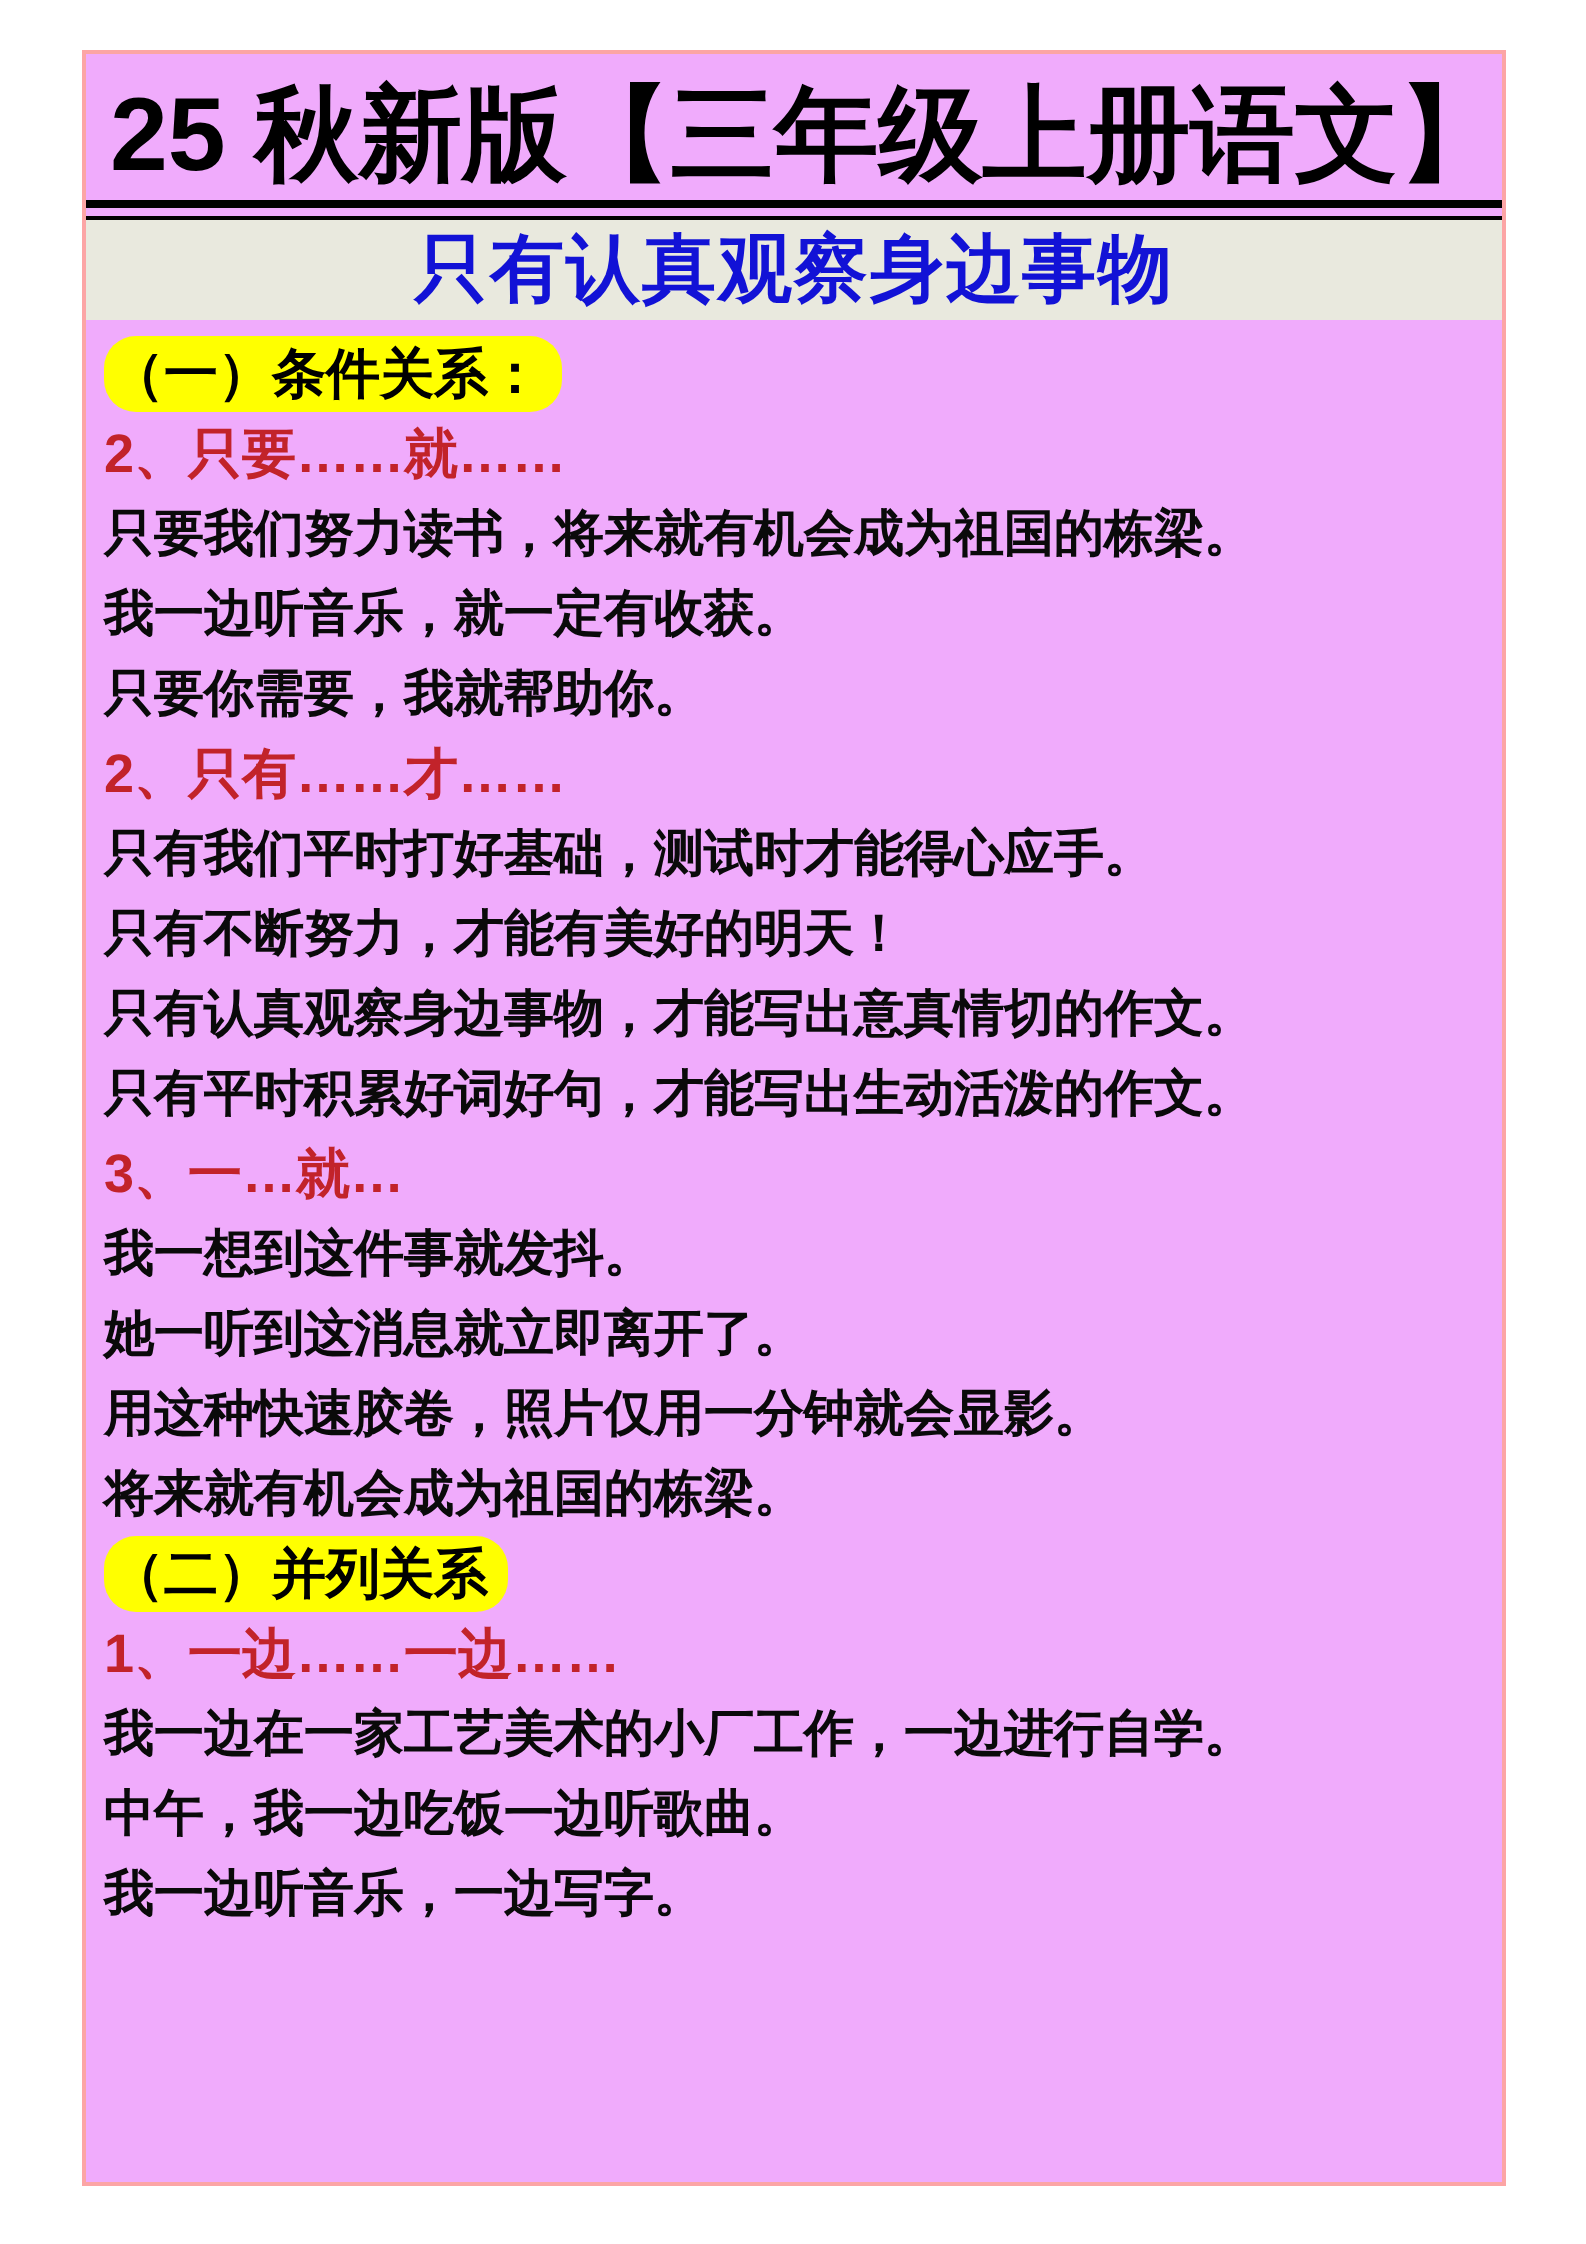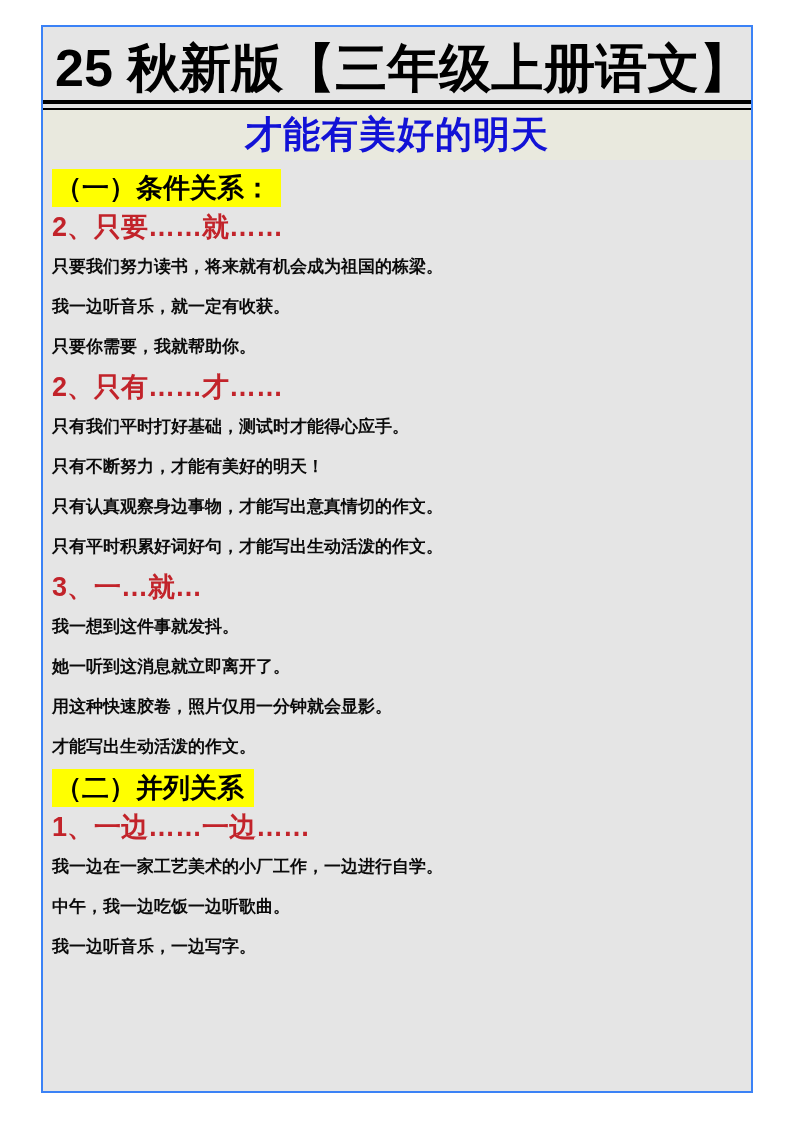--- a/index.html
+++ b/index.html
@@ -13,23 +13,23 @@
     position: relative;
     font-family: "Liberation Sans", sans-serif;
     -webkit-font-smoothing: antialiased;
   }
   .sheet {
     position: absolute;
     left: 41px;
     top: 25px;
     width: 712px;
     height: 1068px;
-    border: 2px solid #3b82f6;
+    border: 2px solid #fca5a5;
     box-sizing: border-box;
-    background: #e5e5e5;
+    background: #f0abfc;
     overflow: hidden;
   }
   .title {
     margin: 12px 0 0 12px;
     font-size: 52px;
     line-height: 58px;
     font-weight: bold;
     color: #000000;
     letter-spacing: 0px;
     white-space: nowrap;
@@ -64,40 +64,41 @@
   .sec-wrap { height: 40px; line-height: 40px; }
   .sec {
     display: inline-block;
     background: #ffff00;
     color: #000000;
     font-size: 27px;
     font-weight: bold;
     line-height: 38px;
     padding: 0 10px 0 3px;
     vertical-align: middle;
+    border-radius: 16px;
   }
   .pattern {
     color: #c2232a;
     font-size: 27px;
   }
   .sentence {
     color: #0a0a0a;
-    font-size: 17px;
+    font-size: 25px;
   }
 </style>
 </head>
 <body>
 
 <div class="sheet">
 
   <h1 class="title">25 秋新版【三年级上册语文】</h1>
   <div class="title-rule"></div>
 
   <div class="banner">
-    <span>才能有美好的明天</span>
+    <span>只有认真观察身边事物</span>
   </div>
 
   <div class="content">
 
     <div class="line sec-wrap">
       <span class="sec">（一）条件关系：</span>
     </div>
 
     <div class="line pattern">2、只要……就……</div>
     <div class="line sentence">只要我们努力读书，将来就有机会成为祖国的栋梁。</div>
@@ -107,21 +108,21 @@
     <div class="line pattern">2、只有……才……</div>
     <div class="line sentence">只有我们平时打好基础，测试时才能得心应手。</div>
     <div class="line sentence">只有不断努力，才能有美好的明天！</div>
     <div class="line sentence">只有认真观察身边事物，才能写出意真情切的作文。</div>
     <div class="line sentence">只有平时积累好词好句，才能写出生动活泼的作文。</div>
 
     <div class="line pattern">3、一…就…</div>
     <div class="line sentence">我一想到这件事就发抖。</div>
     <div class="line sentence">她一听到这消息就立即离开了。</div>
     <div class="line sentence">用这种快速胶卷，照片仅用一分钟就会显影。</div>
-    <div class="line sentence">才能写出生动活泼的作文。</div>
+    <div class="line sentence">将来就有机会成为祖国的栋梁。</div>
 
     <div class="line sec-wrap">
       <span class="sec">（二）并列关系</span>
     </div>
 
     <div class="line pattern">1、一边……一边……</div>
     <div class="line sentence">我一边在一家工艺美术的小厂工作，一边进行自学。</div>
     <div class="line sentence">中午，我一边吃饭一边听歌曲。</div>
     <div class="line sentence">我一边听音乐，一边写字。</div>
 

